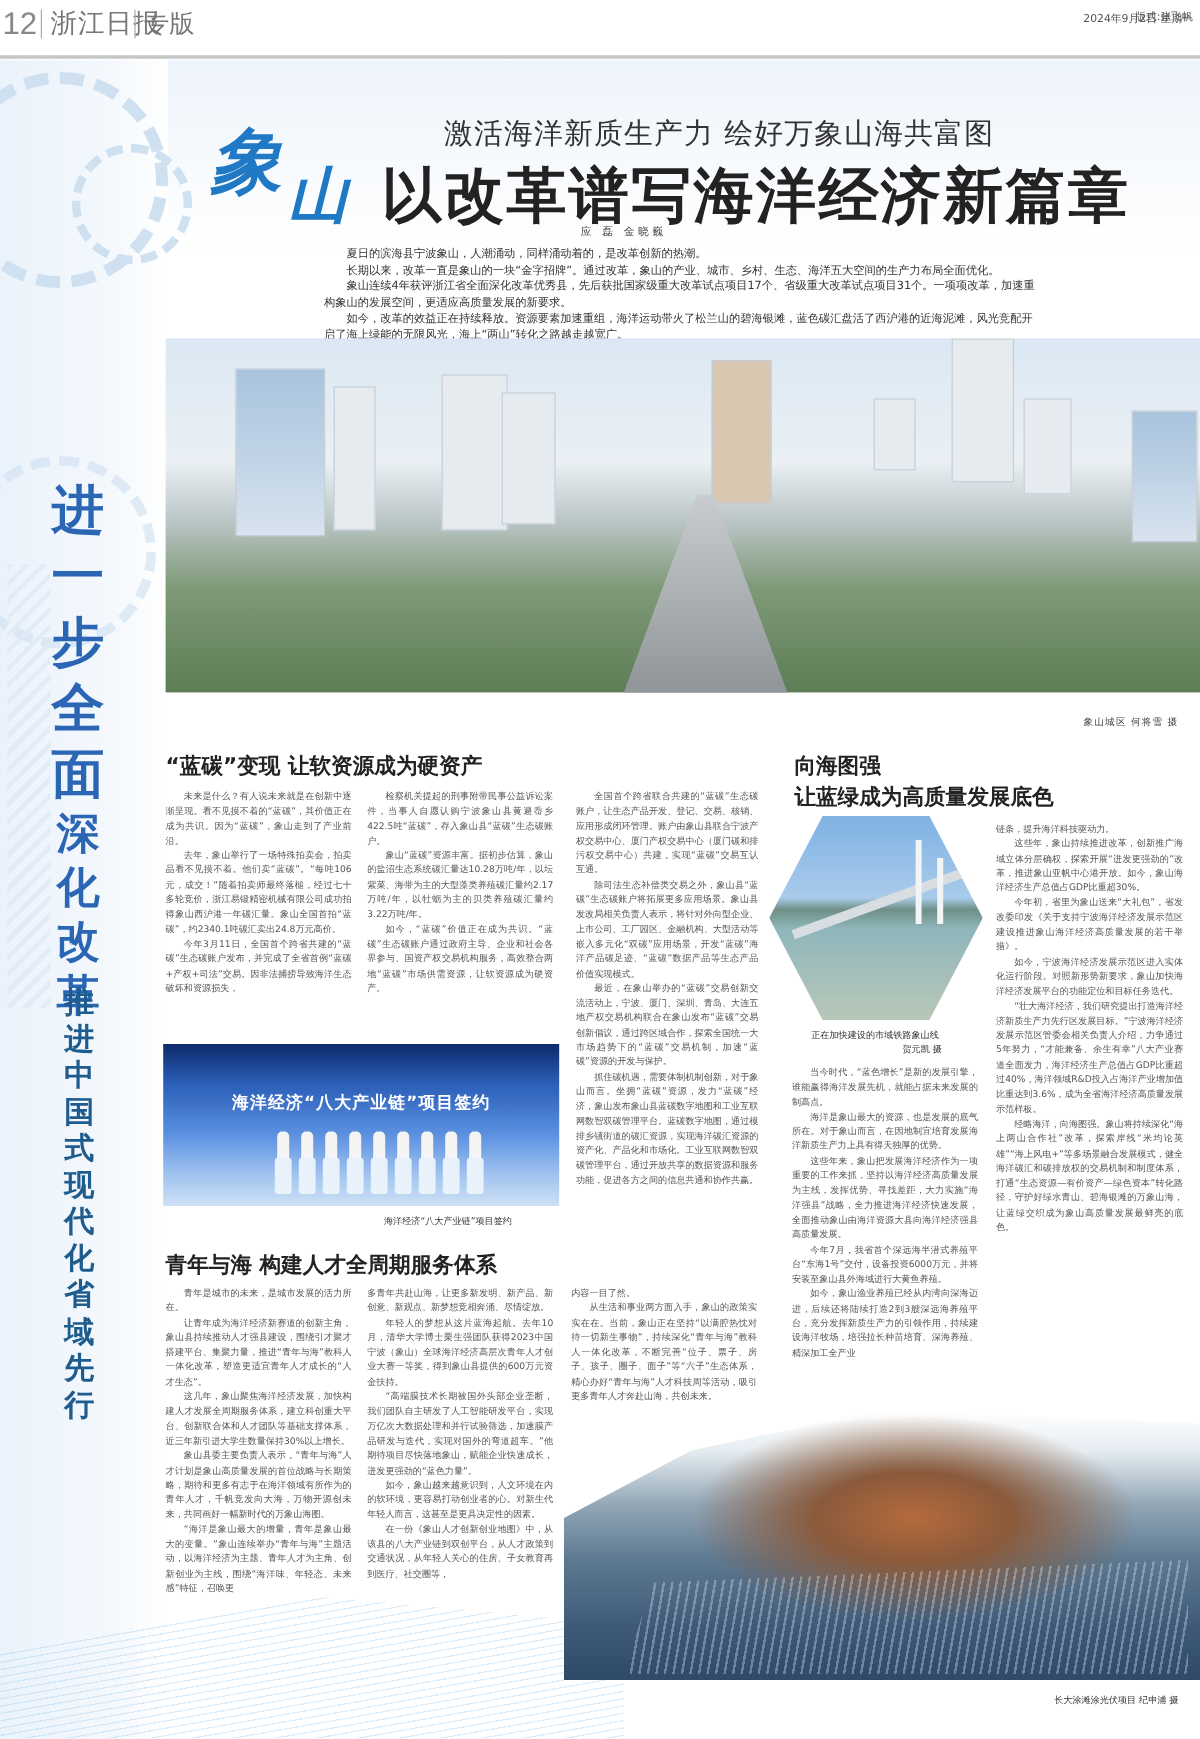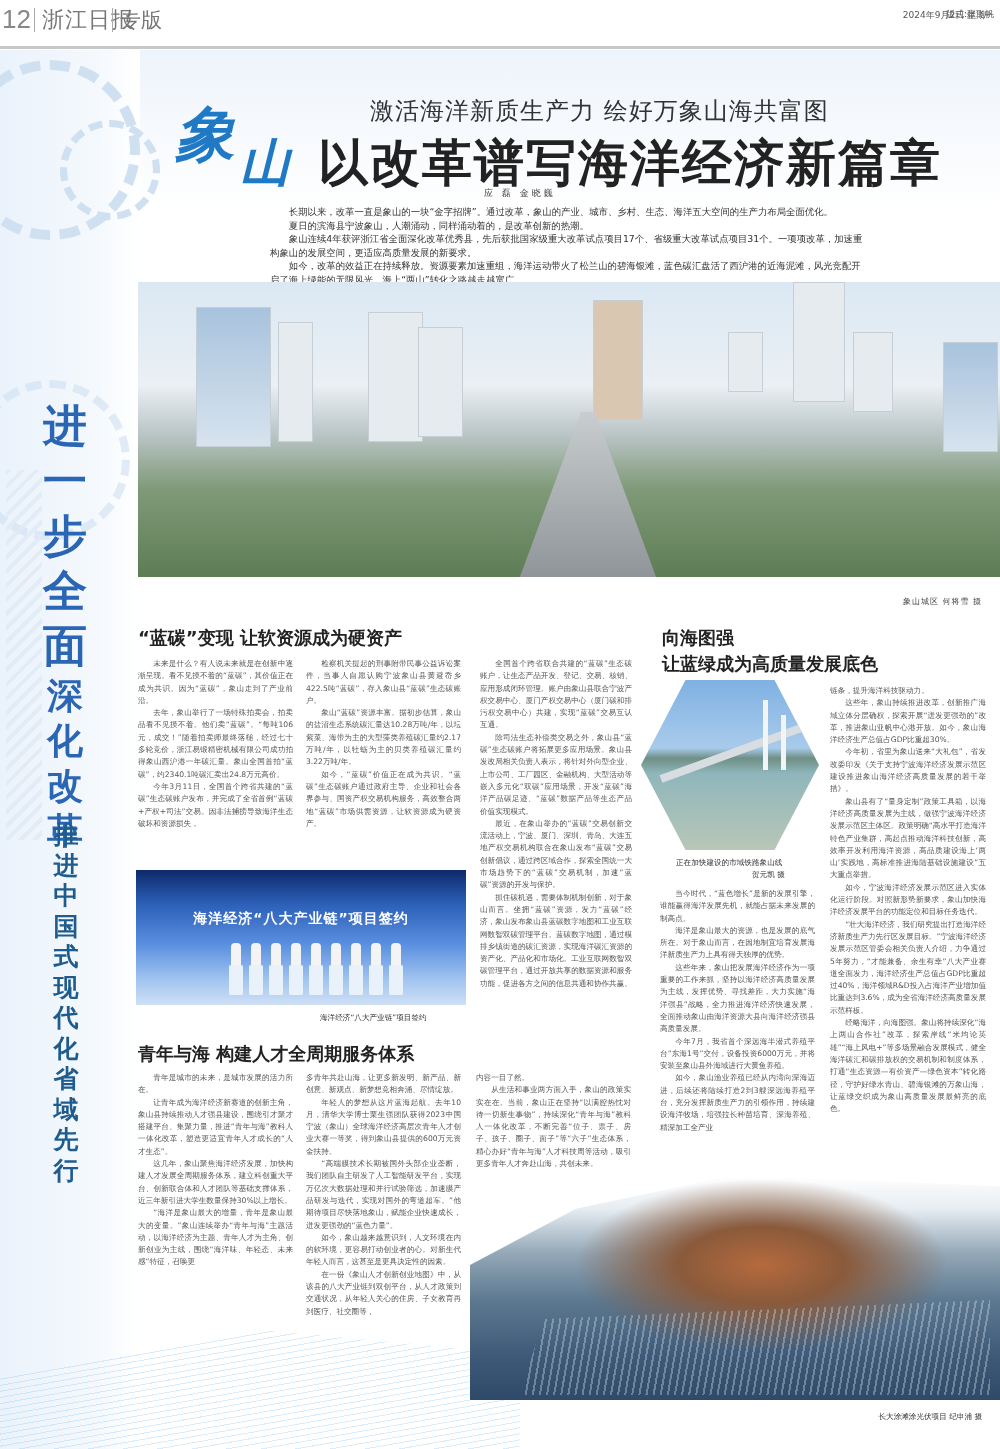--- a/index.html
+++ b/index.html
@@ -128,22 +128,22 @@
 </div>
 <div class="abs rule"></div>
 
 <span class="abs xs-calli">象</span>
 <span class="abs xs-calli2">山</span>
 <div class="abs subtitle">激活海洋新质生产力 绘好万象山海共富图</div>
 <h1 class="abs main-title">以改革谱写海洋经济新篇章</h1>
 <div class="abs byline">应 磊 金晓巍</div>
 
 <div class="abs lede">
+  <p>夏日的滨海县宁波象山，人潮涌动，同样涌动着的，是改革创新的热潮。</p>
   <p>长期以来，改革一直是象山的一块“金字招牌”。通过改革，象山的产业、城市、乡村、生态、海洋五大空间的生产力布局全面优化。</p>
-  <p>夏日的滨海县宁波象山，人潮涌动，同样涌动着的，是改革创新的热潮。</p>
   <p>象山连续4年获评浙江省全面深化改革优秀县，先后获批国家级重大改革试点项目17个、省级重大改革试点项目31个。一项项改革，加速重构象山的发展空间，更适应高质量发展的新要求。</p>
   <p>如今，改革的效益正在持续释放。资源要素加速重组，海洋运动带火了松兰山的碧海银滩，蓝色碳汇盘活了西沪港的近海泥滩，风光竞配开启了海上绿能的无限风光，海上“两山”转化之路越走越宽广。</p>
 </div>
 
 <div class="abs hero">
   <div class="abs bldg blue" style="left:58px;top:25px;width:75px;height:140px;"></div>
   <div class="abs bldg" style="left:140px;top:40px;width:35px;height:120px;"></div>
   <div class="abs bldg" style="left:230px;top:30px;width:55px;height:130px;"></div>
   <div class="abs bldg" style="left:280px;top:45px;width:45px;height:110px;"></div>
   <div class="abs bldg tan" style="left:455px;top:18px;width:50px;height:120px;"></div>
@@ -222,20 +222,21 @@
   <div class="abs podium" style="left:253px;"></div>
 </div>
 <div class="abs caption" style="left:320px;top:1013px;">海洋经济“八大产业链”项目签约</div>
 
 <h2 class="abs h2" style="left:138px;top:1042px;">青年与海 构建人才全周期服务体系</h2>
 
 <div class="abs col" style="left:138px;top:1072px;width:155px;">
   <p>青年是城市的未来，是城市发展的活力所在。</p>
   <p>让青年成为海洋经济新赛道的创新主角，象山县持续推动人才强县建设，围绕引才聚才搭建平台、集聚力量，推进“青年与海”教科人一体化改革，塑造更适宜青年人才成长的“人才生态”。</p>
   <p>这几年，象山聚焦海洋经济发展，加快构建人才发展全周期服务体系，建立科创重大平台、创新联合体和人才团队等基础支撑体系，近三年新引进大学生数量保持30%以上增长。</p>
+  <p>象山县委主要负责人表示，“青年与海”人才计划是象山高质量发展的首位战略与长期策略，期待和更多有志于在海洋领域有所作为的青年人才，千帆竞发向大海，万物开源创未来，共同画好一幅新时代的万象山海图。</p>
   <p>“海洋是象山最大的增量，青年是象山最大的变量。”象山连续举办“青年与海”主题活动，以海洋经济为主题、青年人才为主角、创新创业为主线，围绕“海洋味、年轻态、未来感”特征，召唤更</p>
 </div>
 <div class="abs col" style="left:306px;top:1072px;width:155px;">
   <p style="text-indent:0;">多青年共赴山海，让更多新发明、新产品、新创意、新观点、新梦想竞相奔涌、尽情绽放。</p>
   <p>年轻人的梦想从这片蓝海起航。去年10月，清华大学博士栗生强团队获得2023中国宁波（象山）全球海洋经济高层次青年人才创业大赛一等奖，得到象山县提供的600万元资金扶持。</p>
   <p>“高端膜技术长期被国外头部企业垄断，我们团队自主研发了人工智能研发平台，实现万亿次大数据处理和并行试验筛选，加速膜产品研发与迭代，实现对国外的弯道超车。”他期待项目尽快落地象山，赋能企业快速成长，迸发更强劲的“蓝色力量”。</p>
   <p>如今，象山越来越意识到，人文环境在内的软环境，更容易打动创业者的心。对新生代年轻人而言，这甚至是更具决定性的因素。</p>
   <p>在一份《象山人才创新创业地图》中，从该县的八大产业链到双创平台，从人才政策到交通状况，从年轻人关心的住房、子女教育再到医疗、社交圈等，</p>
 </div>
 <div class="abs col" style="left:476px;top:1072px;width:155px;">
@@ -258,21 +259,20 @@
   <p>当今时代，“蓝色增长”是新的发展引擎，谁能赢得海洋发展先机，就能占据未来发展的制高点。</p>
   <p>海洋是象山最大的资源，也是发展的底气所在。对于象山而言，在因地制宜培育发展海洋新质生产力上具有得天独厚的优势。</p>
   <p>这些年来，象山把发展海洋经济作为一项重要的工作来抓，坚持以海洋经济高质量发展为主线，发挥优势、寻找差距，大力实施“海洋强县”战略，全力推进海洋经济快速发展，全面推动象山由海洋资源大县向海洋经济强县高质量发展。</p>
   <p>今年7月，我省首个深远海半潜式养殖平台“东海1号”交付，设备投资6000万元，并将安装至象山县外海域进行大黄鱼养殖。</p>
   <p>如今，象山渔业养殖已经从内湾向深海迈进，后续还将陆续打造2到3艘深远海养殖平台，充分发挥新质生产力的引领作用，持续建设海洋牧场，培强拉长种苗培育、深海养殖、精深加工全产业</p>
 </div>
 <div class="abs col" style="left:830px;top:685px;width:156px;">
   <p style="text-indent:0;">链条，提升海洋科技驱动力。</p>
   <p>这些年，象山持续推进改革，创新推广海域立体分层确权，探索开展“迸发更强劲的”改革，推进象山亚帆中心港开放。如今，象山海洋经济生产总值占GDP比重超30%。</p>
   <p>今年初，省里为象山送来“大礼包”，省发改委印发《关于支持宁波海洋经济发展示范区建设推进象山海洋经济高质量发展的若干举措》。</p>
-  <p>象山县有了“量身定制”政策工具箱，以海洋经济高质量发展为主线，做强宁波海洋经济发展示范区主体区。政策明确“高水平打造海洋特色产业集群，高起点推动海洋科技创新，高效率开发利用海洋资源，高品质建设海上‘两山’实践地，高标准推进海陆基础设施建设”五大重点举措。</p>
   <p>如今，宁波海洋经济发展示范区进入实体化运行阶段。对照新形势新要求，象山加快海洋经济发展平台的功能定位和目标任务迭代。</p>
   <p>“壮大海洋经济，我们研究提出打造海洋经济新质生产力先行区发展目标。”宁波海洋经济发展示范区管委会相关负责人介绍，力争通过5年努力，“才能兼备、余生有幸”八大产业赛道全面发力，海洋经济生产总值占GDP比重超过40%，海洋领域R&amp;D投入占海洋产业增加值比重达到3.6%，成为全省海洋经济高质量发展示范样板。</p>
   <p>经略海洋，向海图强。象山将持续深化“海上两山合作社”改革，探索岸线“米均论英雄”“海上风电+”等多场景融合发展模式，健全海洋碳汇和碳排放权的交易机制和制度体系，打通“生态资源—有价资产—绿色资本”转化路径，守护好绿水青山、碧海银滩的万象山海，让蓝绿交织成为象山高质量发展最鲜亮的底色。</p>
 </div>
 
 <div class="abs wave-deco"></div>
 <div class="abs aerial"></div>
 <div class="abs aerial-grid"></div>
 <div class="abs caption" style="right:18px;top:1412px;">长大涂滩涂光伏项目  纪申浦 摄</div>
 <div class="abs caption" style="right:8px;top:1432px;margin-top:46px;">（本版图片由象山县委宣传部提供）</div>

